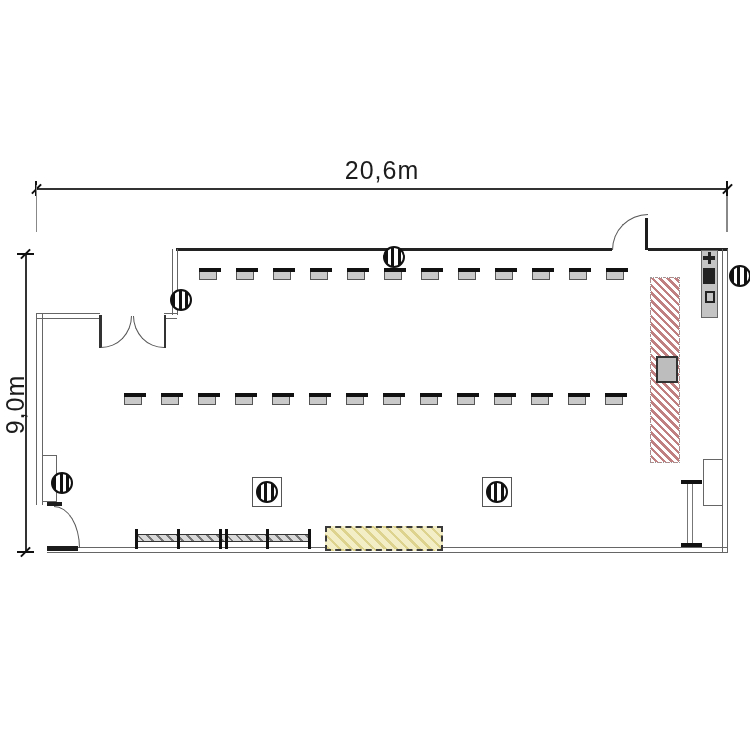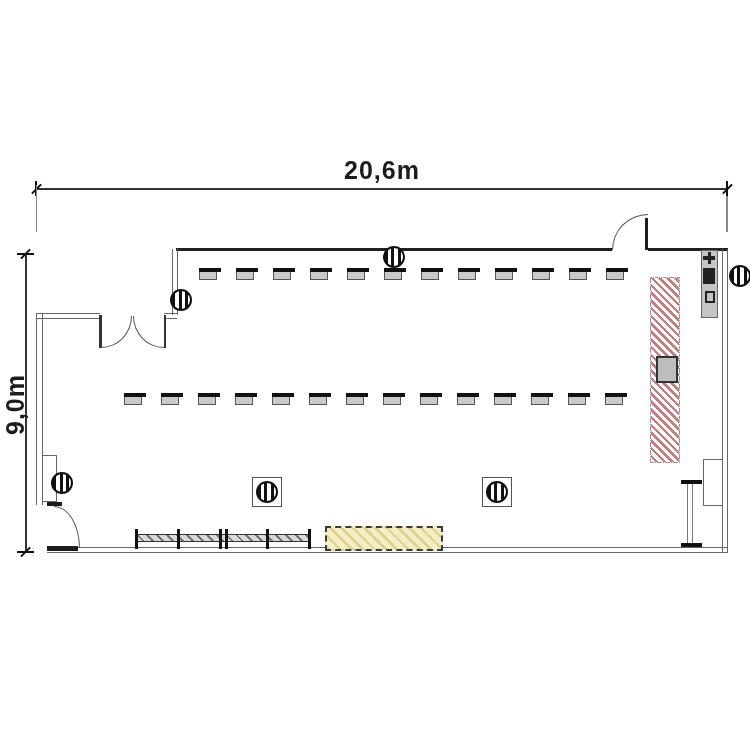--- a/index.html
+++ b/index.html
@@ -1,17 +1,17 @@
 <!DOCTYPE html>
 <html><head>
 <meta charset="utf-8">
 <style>
   html,body{margin:0;padding:0;background:#fff;}
   #plan{position:relative;width:750px;height:750px;background:#fff;overflow:hidden;
-        font-family:"Liberation Sans", sans-serif;font-weight:bold;}
+        font-family:"Liberation Sans", sans-serif;}
   #plan *{position:absolute;box-sizing:border-box;}
 
   
   .wallH{border-top:1.5px solid var(--c-wall-light,#666);border-bottom:1.5px solid var(--c-wall-light,#666);}
   .wallV{border-left:1.5px solid var(--c-wall-light,#666);border-right:1.5px solid var(--c-wall-light,#666);}
   .wallThick{background:var(--c-wall,#222);}
   .pilaster{background:#fff;border:1.5px solid var(--c-wall-light,#666);}
 
   
   .arc{background:transparent;}

